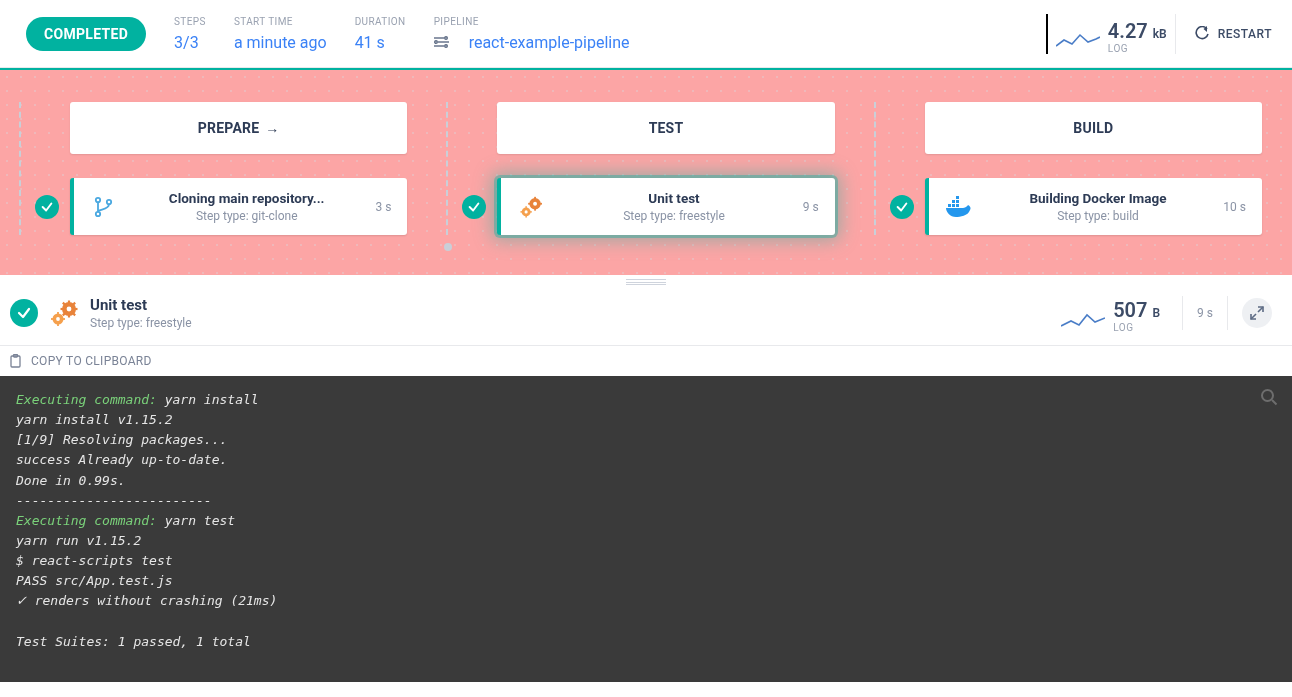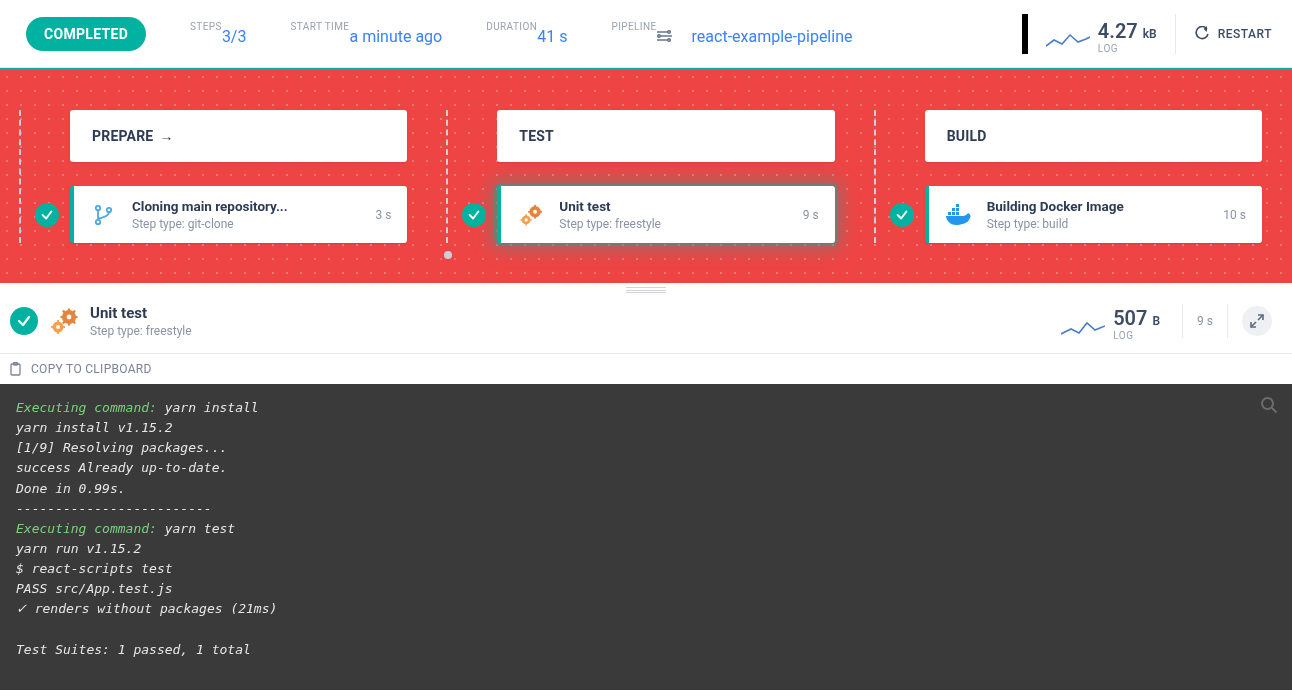--- a/index.html
+++ b/index.html
@@ -1,35 +1,35 @@
 <!DOCTYPE html>
 <html><head>
 <meta charset="utf-8">
 <style>
   * { box-sizing: border-box; margin: 0; padding: 0; }
   body { font-family: -apple-system, BlinkMacSystemFont, "Segoe UI", Roboto, sans-serif; background: #fff; color: #3c4b66; width: 1292px; }
   
   
   .top-header { display: flex; align-items: center; height: 68px; border-bottom: 1px solid #e8e9ec; padding: 0 20px 0 26px; }
   .completed-badge { background: #01b2a0; color: #fff; font-weight: 700; font-size: 14px; padding: 9px 18px; border-radius: 20px; letter-spacing: .3px; }
-  .header-stat { margin-left: 44px; display: flex; flex-direction: row; }
+  .header-stat { margin-left: 28px; display: flex; flex-direction: column; }
   .header-stat .label { font-size: 10px; color: #9aa2b1; letter-spacing: .4px; }
   .header-stat .value { font-size: 16px; color: #3b82f6; margin-top: 6px; }
   .pipeline-stat .value { display: flex; align-items: center; gap: 20px; }
   .pipeline-icon { color: #5d6b84; }
   .spacer { flex: 1; }
-  .log-block { display: flex; align-items: flex-end; gap: 8px; padding: 0 18px; border-left: 6px solid #000000; height: 40px; }
+  .log-block { display: flex; align-items: flex-end; gap: 8px; padding: 0 8px; border-left: 2px solid #000000; height: 40px; }
   .log-block .log-label { font-size: 10px; color: #9aa2b1; letter-spacing: .5px; }
   .log-block .log-size { font-size: 20px; font-weight: 600; color: #3c4b66; }
   .log-block .log-size .unit { font-size: 12px; font-weight: 600; }
   .restart-block { display: flex; align-items: center; gap: 8px; border-left: 1px solid #e8e9ec; height: 40px; padding-left: 18px; cursor: pointer; }
   .restart-block .restart-label { font-size: 12px; color: #3c4b66; letter-spacing: .5px; font-weight: 500; }
   
   
-  .stage-strip { background: #ef4444; padding: 40px 0 40px 0; position: relative; border-top: 2px solid #01b2a0; }
+  .stage-strip { background: #fca5a5; padding: 32px 0 40px 0; position: relative; border-top: 2px solid #01b2a0; text-align: center; }
   .stage-strip::before { content:""; position:absolute; inset:0; background-image: radial-gradient(#d7dbe2 1px, transparent 1px); background-size: 14px 14px; opacity:.35; }
   .stages { position: relative; display: flex; gap: 50px; padding: 0 30px; }
   .stage-col { flex: 1; position: relative; }
   .stage-header { background: #fff; border-radius: 3px; box-shadow: 0 1px 2px rgba(0,0,0,.1); padding: 18px 22px; font-weight: 700; font-size: 14px; color: #2d3b55; letter-spacing: .2px; }
   .stage-header .arrow { margin-left: 6px; }
   .step-row { display: flex; align-items: center; margin-top: 24px; }
   .check-wrap { width: 34px; display: flex; justify-content: center; margin-right: 6px; }
   .check-circle { width: 24px; height: 24px; border-radius: 50%; background: #01b2a0; display:flex; align-items:center; justify-content:center; }
   .step-card { flex:1; background:#fff; border-left: 4px solid #01b2a0; border-radius: 3px; box-shadow: 0 1px 2px rgba(0,0,0,.12); padding: 12px 16px; display:flex; align-items:center; gap: 14px; }
   .step-card.selected { box-shadow: 0 0 0 3px rgba(1,178,160,.35), 0 0 18px 6px rgba(1,178,160,.35); }
@@ -330,17 +330,17 @@
       <div><span class="t-green">Executing command:</span><span class="t-white"> yarn install</span></div>
       <div><span class="t-white">yarn install v1.15.2</span></div>
       <div><span class="t-white">[1/9] Resolving packages...</span></div>
       <div><span class="t-white">success Already up-to-date.</span></div>
       <div><span class="t-white">Done in 0.99s.</span></div>
       <div><span class="t-white">-------------------------</span></div>
       <div><span class="t-green">Executing command:</span><span class="t-white"> yarn test</span></div>
       <div><span class="t-white">yarn run v1.15.2</span></div>
       <div><span class="t-white">$ react-scripts test</span></div>
       <div><span class="t-white">PASS src/App.test.js</span></div>
-      <div><span class="t-white">  ✓ renders without packages (21ms)</span></div>
+      <div><span class="t-white">  ✓ renders without crashing (21ms)</span></div>
       <div>&nbsp;</div>
       <div><span class="t-white">Test Suites: 1 passed, 1 total</span></div>
     </div>
 </div>
 
 </body></html>

